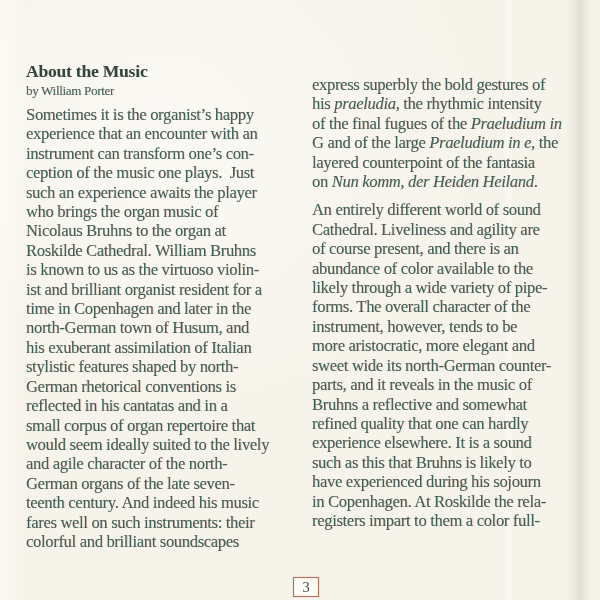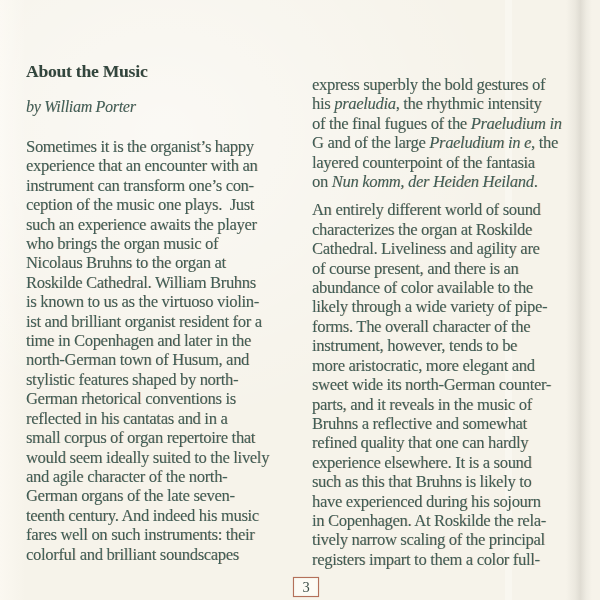--- a/index.html
+++ b/index.html
@@ -54,28 +54,26 @@
   .line em { font-style: italic; }
   .heading {
     font-weight: bold;
     font-size: 17.5px;
     line-height: 20px;
     letter-spacing: -0.2px;
     color: var(--heading-ink, #31463e);
     text-shadow: 0.5px 0.2px 0.3px rgba(120,60,35,0.25);
   }
   .byline {
-    font-style: italic;
-    font-size: 16px;
+    font-size: 13px;
     line-height: 20px;
     color: var(--ink, #3e5f58);
     text-shadow: 0.5px 0.2px 0.3px rgba(140,65,38,0.28);
-    margin-top: 16px;
   }
-  [data-column="left"] .paragraph { margin-top: 20px; }
+  [data-column="left"] .paragraph { margin-top: 4px; }
   .right-col .paragraph { margin-top: 12px; }
   .right-col .paragraph + .paragraph { margin-top: 9px; }
   .page-number {
     position: absolute;
     left: 293px; top: 577px;
     width: 24px; height: 18px;
     border: 1.5px solid var(--page-box-border, #b4705a);
     background: #fdfbf5;
     box-shadow: 0 0 1px rgba(160,90,60,0.45), inset 0 0 2px rgba(120,110,95,0.18);
     display: flex;
@@ -102,20 +100,21 @@
           <div class="line"><span>instrument can transform one’s con-</span></div>
           <div class="line"><span>ception of the music one plays.  Just</span></div>
           <div class="line"><span>such an experience awaits the player</span></div>
           <div class="line"><span>who brings the organ music of</span></div>
           <div class="line"><span>Nicolaus Bruhns to the organ at</span></div>
           <div class="line"><span>Roskilde Cathedral. William Bruhns</span></div>
           <div class="line"><span>is known to us as the virtuoso violin-</span></div>
           <div class="line"><span>ist and brilliant organist resident for a</span></div>
           <div class="line"><span>time in Copenhagen and later in the</span></div>
           <div class="line"><span>north-German town of Husum, and</span></div>
+          <div class="line"><span>his exuberant assimilation of Italian</span></div>
           <div class="line"><span>stylistic features shaped by north-</span></div>
           <div class="line"><span>German rhetorical conventions is</span></div>
           <div class="line"><span>reflected in his cantatas and in a</span></div>
           <div class="line"><span>small corpus of organ repertoire that</span></div>
           <div class="line"><span>would seem ideally suited to the lively</span></div>
           <div class="line"><span>and agile character of the north-</span></div>
           <div class="line"><span>German organs of the late seven-</span></div>
           <div class="line"><span>teenth century. And indeed his music</span></div>
           <div class="line"><span>fares well on such instruments: their</span></div>
           <div class="line"><span>colorful and brilliant soundscapes</span></div>
@@ -127,37 +126,35 @@
       <div class="paragraph">
         <div class="line"><span>express superbly the bold gestures of</span></div>
         <div class="line"><span>his </span><em>praeludia</em><span>, the rhythmic intensity</span></div>
         <div class="line"><span>of the final fugues of the </span><em>Praeludium in</em></div>
         <div class="line"><span>G and of the large </span><em>Praeludium in e</em><span>, the</span></div>
         <div class="line"><span>layered counterpoint of the fantasia</span></div>
         <div class="line"><span>on </span><em>Nun komm, der Heiden Heiland</em><span>.</span></div>
       </div>
       <div class="paragraph">
         <div class="line"><span>An entirely different world of sound</span></div>
-        <div class="line"><span>characterizes the organ at Roskilde</span></div>
         <div class="line"><span>Cathedral. Liveliness and agility are</span></div>
         <div class="line"><span>of course present, and there is an</span></div>
         <div class="line"><span>abundance of color available to the</span></div>
         <div class="line"><span>likely through a wide variety of pipe-</span></div>
         <div class="line"><span>forms. The overall character of the</span></div>
         <div class="line"><span>instrument, however, tends to be</span></div>
         <div class="line"><span>more aristocratic, more elegant and</span></div>
         <div class="line"><span>sweet wide its north-German counter-</span></div>
         <div class="line"><span>parts, and it reveals in the music of</span></div>
         <div class="line"><span>Bruhns a reflective and somewhat</span></div>
         <div class="line"><span>refined quality that one can hardly</span></div>
         <div class="line"><span>experience elsewhere. It is a sound</span></div>
         <div class="line"><span>such as this that Bruhns is likely to</span></div>
         <div class="line"><span>have experienced during his sojourn</span></div>
         <div class="line"><span>in Copenhagen. At Roskilde the rela-</span></div>
-        <div class="line"><span>tively narrow scaling of the principal</span></div>
         <div class="line"><span>registers impart to them a color full-</span></div>
       </div>
     </div>
 
   <div class="page-number">
     <span>3</span>
   </div>
 </div>
 
 </body></html>

